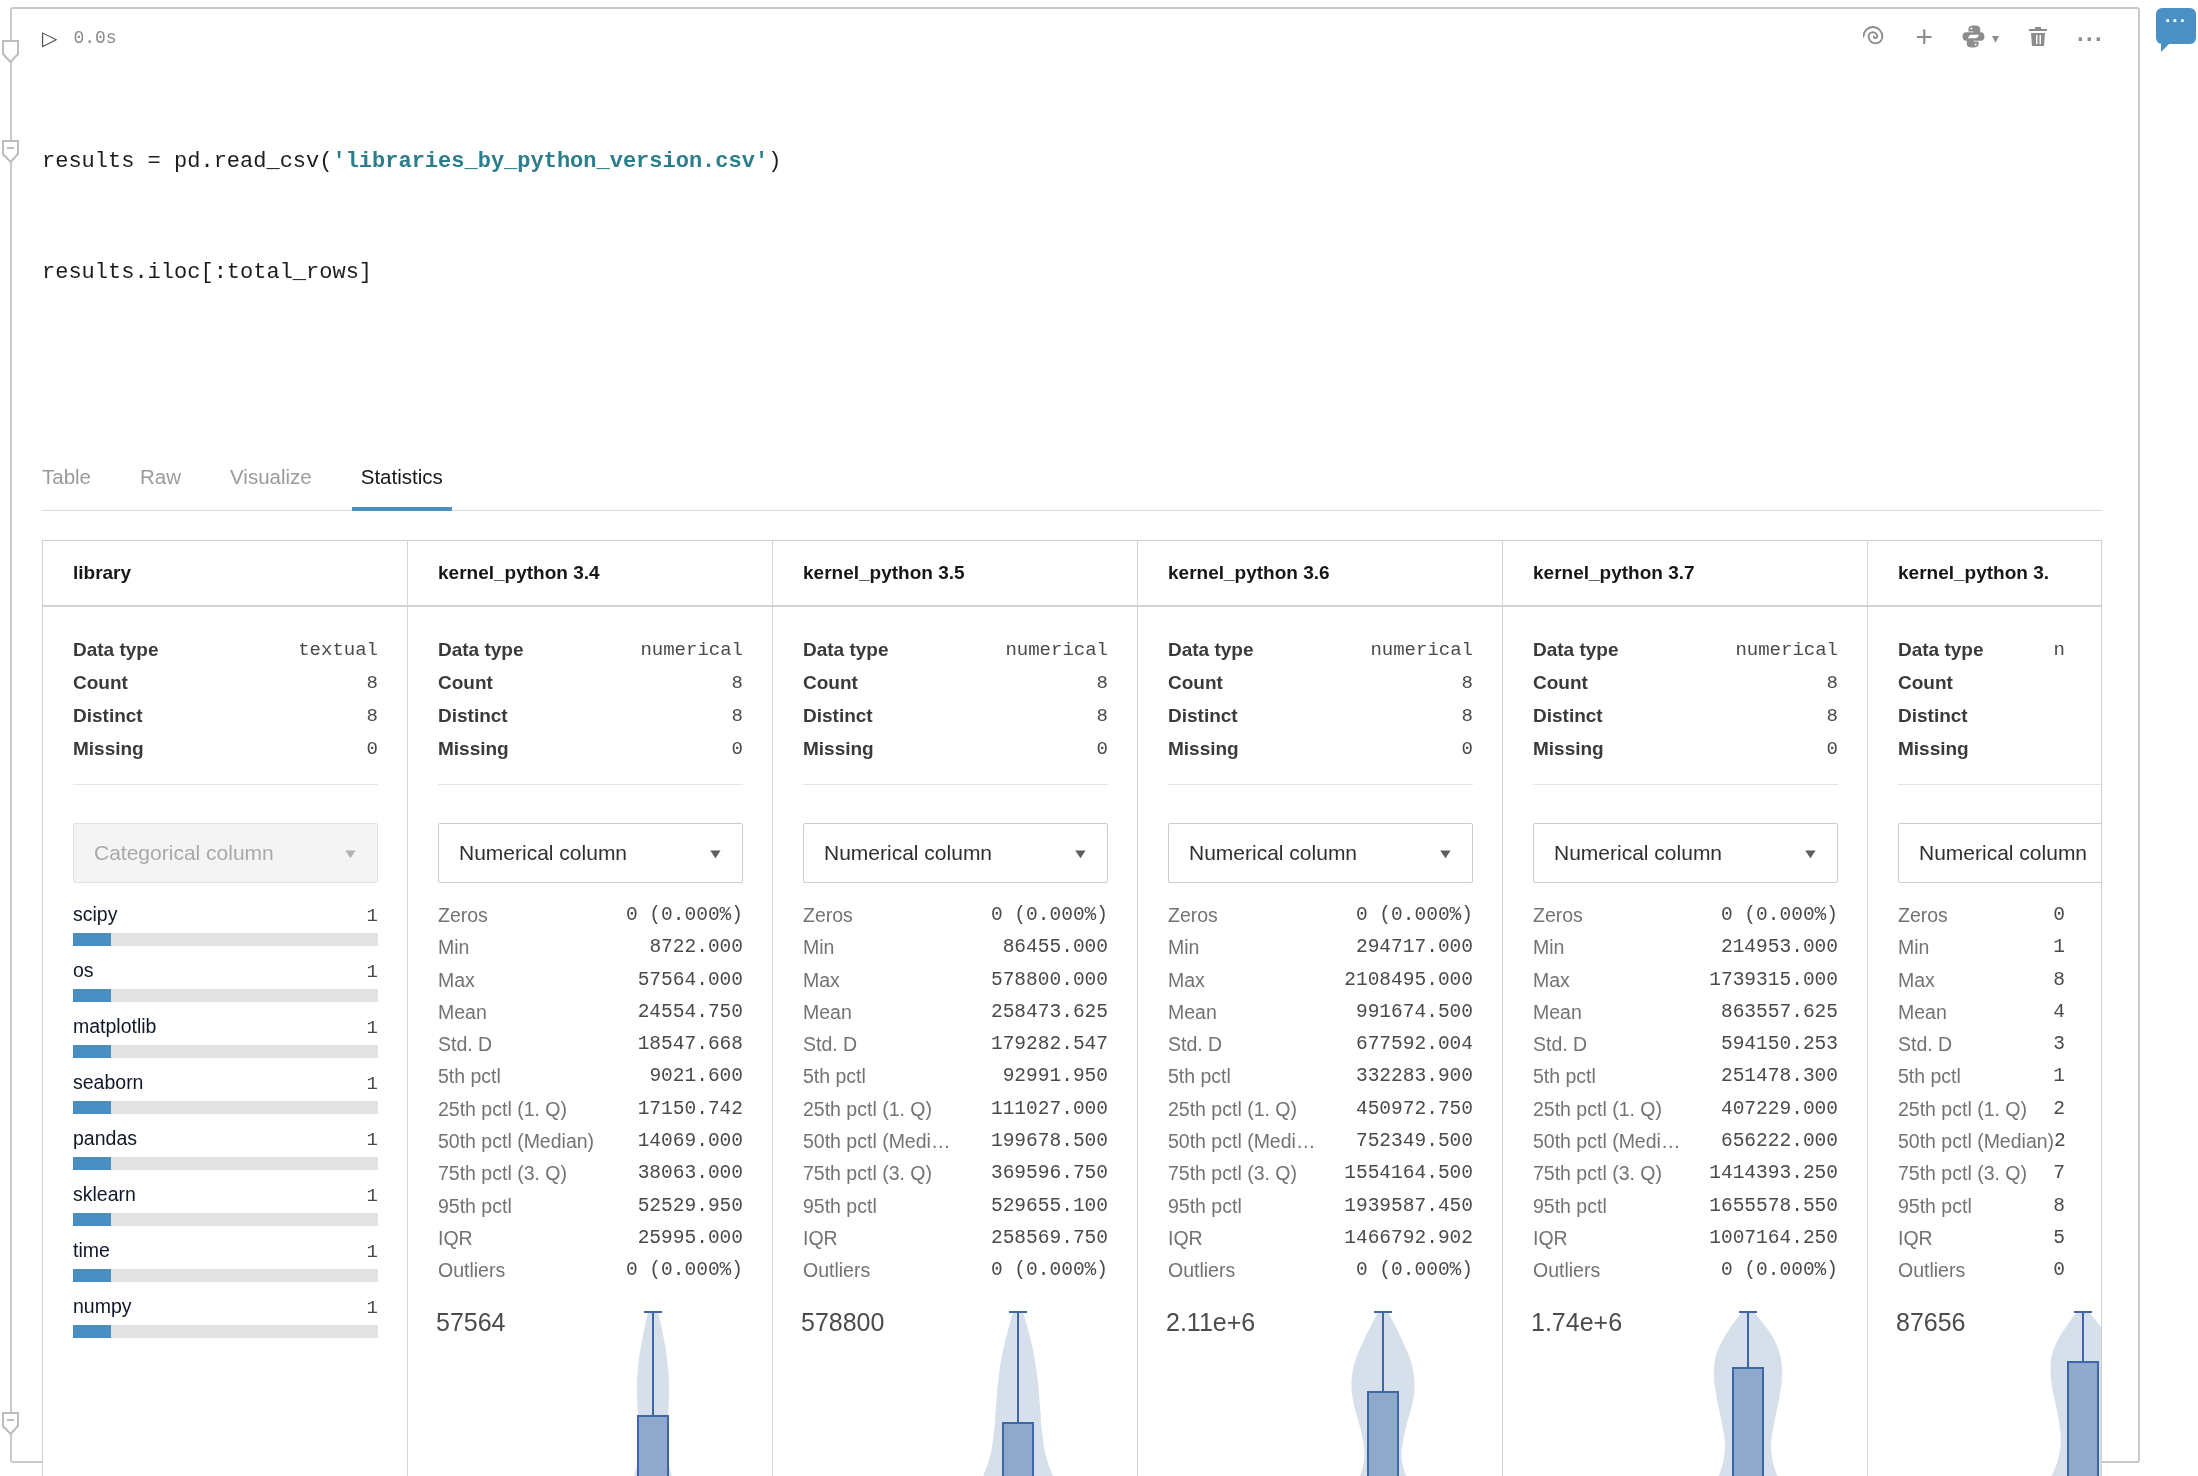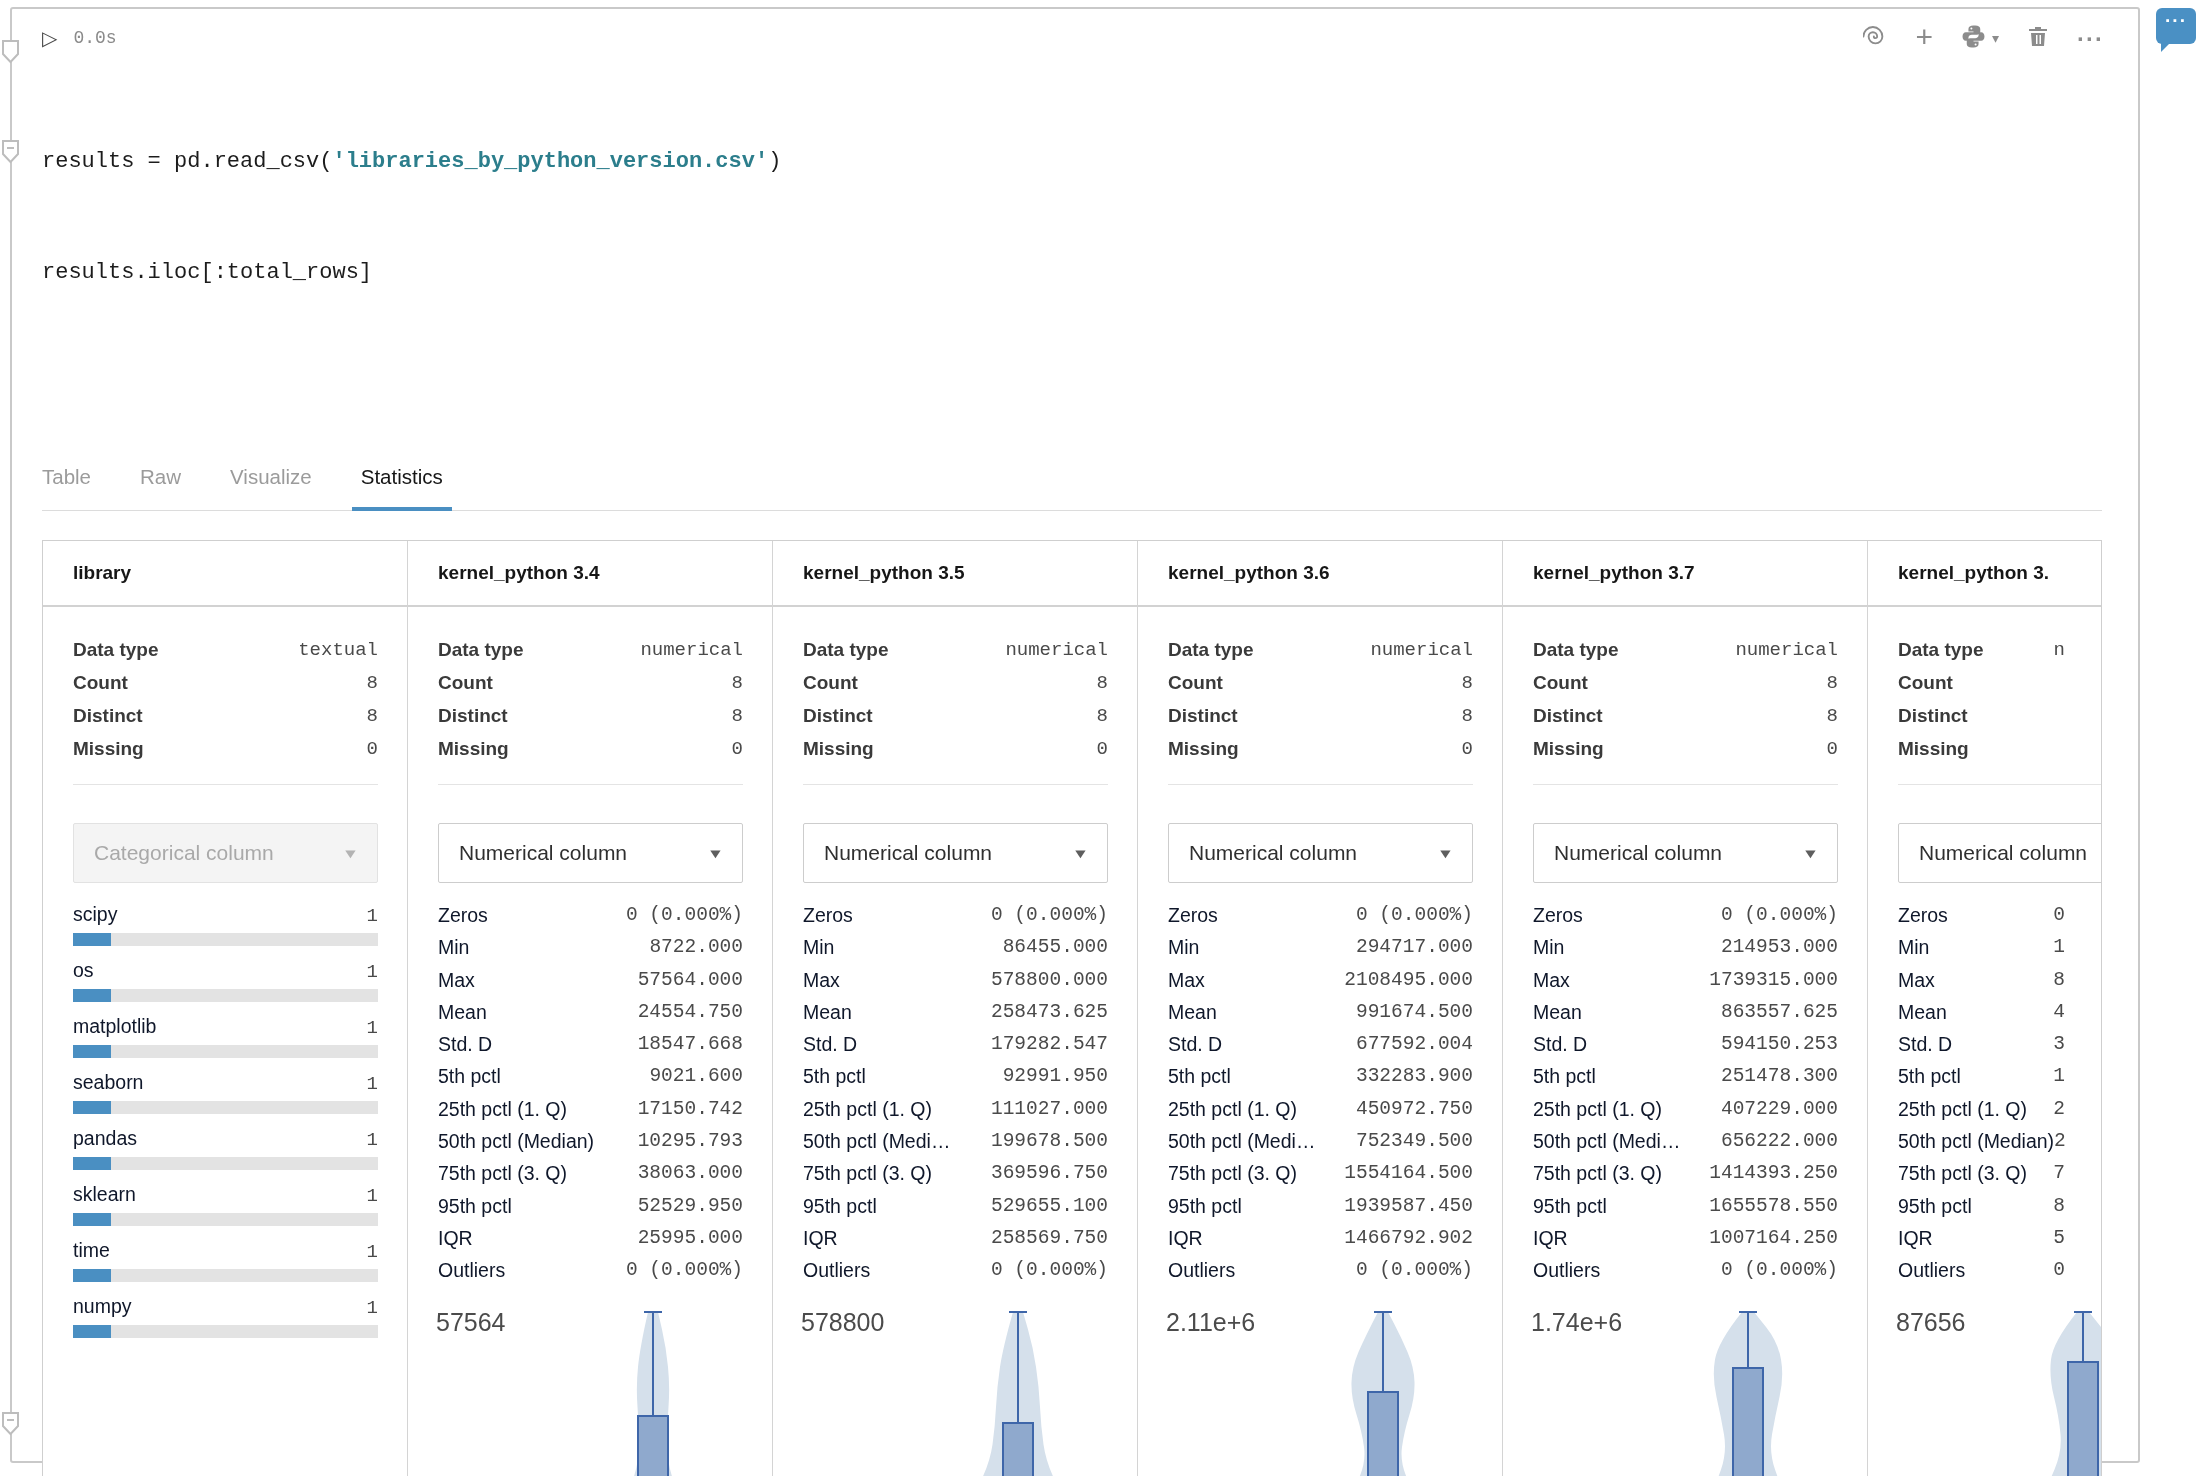--- a/index.html
+++ b/index.html
@@ -47,21 +47,21 @@
   .clipped .sum-row { width: 167px; }
   .divider { margin: 19px 30px 0; border-top: 1px solid #e4e4e4; }
   .dropdown { margin: 38px 30px 0; width: 305px; height: 60px; border: 1px solid #cdcdcd; border-radius: 2px;
     display: flex; align-items: center; justify-content: space-between; padding: 0 20px; background: #fff;
     font-size: 21px; color: #2f2f2f; cursor: pointer; white-space: nowrap; }
   .dropdown.disabled { background: #f4f4f4; border-color: #e2e2e2; color: #a9a9a9; cursor: default; }
   .caret { font-size: 13px; color: #5e5e5e; transform: scaleX(1.35); }
   .dropdown.disabled .caret { color: #b3b3b3; }
   .stat-block { padding: 21px 30px 0; }
   .stat-row { display: flex; justify-content: space-between; height: 32.3px; white-space: nowrap; }
-  .stat-label { font-size: 19.5px; color: #0f172a; }
+  .stat-label { font-size: 19.5px; color: #737373; }
   .stat-value { font-family: "Liberation Mono", "DejaVu Sans Mono", monospace; font-size: 19.5px; color: #4a4a4a; }
   .clipped .stat-row { width: 167px; }
   .cat-block { padding: 20px 30px 0; }
   .cat-item { margin-bottom: 13px; }
   .cat-row { display: flex; justify-content: space-between; align-items: baseline; height: 24px; }
   .cat-name { font-size: 19.5px; color: #0f172a; text-align: center; }
   .cat-count { font-family: "Liberation Mono", "DejaVu Sans Mono", monospace; font-size: 19px; color: #4a4a4a; }
   .cat-bar { height: 13px; background: #e3e3e3; margin-top: 6px; }
   .cat-fill { height: 100%; background: #4a8fc2; }
   
@@ -291,21 +291,21 @@
             <div class="stat-row">
               <span class="stat-label">5th pctl</span>
               <span class="stat-value">9021.600</span>
             </div>
             <div class="stat-row">
               <span class="stat-label">25th pctl (1. Q)</span>
               <span class="stat-value">17150.742</span>
             </div>
             <div class="stat-row">
               <span class="stat-label">50th pctl (Median)</span>
-              <span class="stat-value">10295.793</span>
+              <span class="stat-value">14069.000</span>
             </div>
             <div class="stat-row">
               <span class="stat-label">75th pctl (3. Q)</span>
               <span class="stat-value">38063.000</span>
             </div>
             <div class="stat-row">
               <span class="stat-label">95th pctl</span>
               <span class="stat-value">52529.950</span>
             </div>
             <div class="stat-row">

